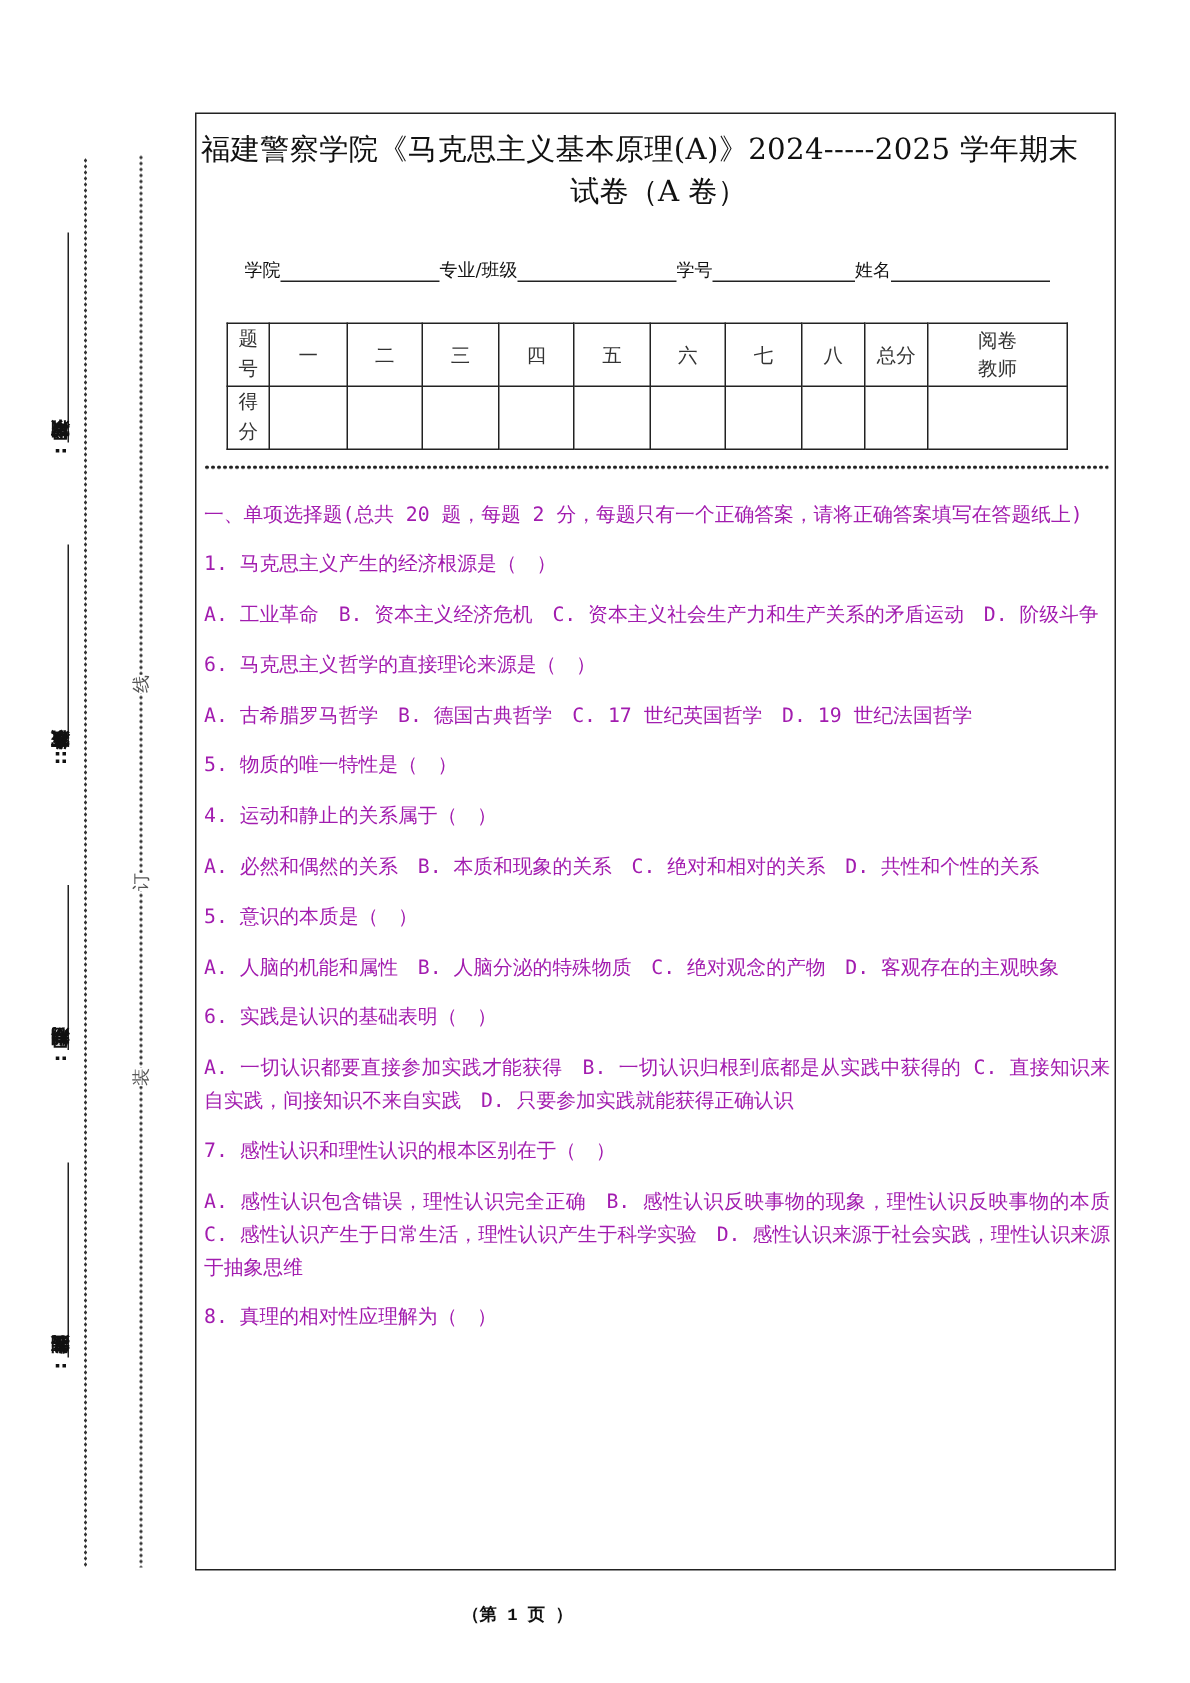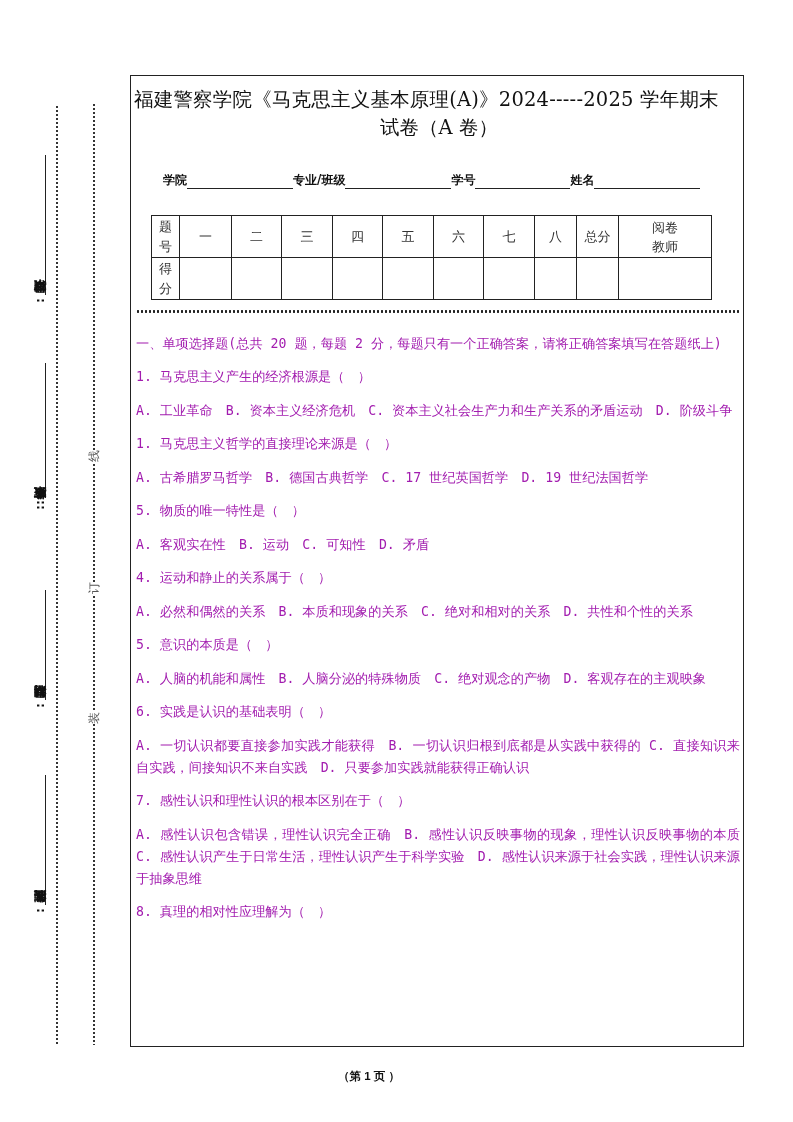--- a/index.html
+++ b/index.html
@@ -4,21 +4,21 @@
 <style>
   html, body { margin:0; padding:0; background:#ffffff; }
   body { width:793px; height:1122px; position:relative; overflow:hidden;
          font-family: "DejaVu Serif", "Liberation Serif", serif; color:#111; }
   .frame { position:absolute; left:130px; top:75px; width:614px; height:972px;
            border:1.3px solid #222; box-sizing:border-box; }
   .title1 { position:absolute; left:134px; top:86px; width:610px; text-align:left;
             font-size:19.5px; letter-spacing:0.2px; white-space:nowrap; }
   .title2 { position:absolute; left:134px; top:114px; width:610px; text-align:center;
             font-size:19.5px; }
-  .info { position:absolute; left:163px; top:172px; font-size:12px; display:flex; align-items:flex-end; white-space:nowrap;font-weight:bold; }
+  .info { position:absolute; left:163px; top:172px; font-size:12px; display:flex; align-items:center; white-space:nowrap; }
   .info .blank { display:inline-block; border-bottom:1px solid #222; height:14px; }
   .score { position:absolute; left:151px; top:215px; border-collapse:collapse; font-size:13px; color:#333; }
   .score td { border:1.2px solid #222; text-align:center; padding:0; height:41px; }
   .score td.narrow { width:27px; line-height:20px; }
   .dotsep { position:absolute; left:136px; top:310px; width:603px; height:3px;
             background-image: radial-gradient(circle, #222 1.1px, transparent 1.3px);
             background-size:4px 3px; background-repeat:repeat-x; }
   .content { position:absolute; left:136px; top:333px; width:604px;
              font-family: "DejaVu Sans Mono", "Liberation Mono", monospace; font-size:13.2px;
              line-height:22px; color:#a21caf; }
@@ -26,21 +26,21 @@
   .content .q { margin-bottom:12px; }
   .content .opts { margin-bottom:11px; text-align:justify; }
   .vline { position:absolute; width:2px;
            background-image: radial-gradient(circle, #333 1px, transparent 1.2px);
            background-size:2px 4px; background-repeat:repeat-y; }
   .vlabel { position:absolute; writing-mode:vertical-rl; transform:rotate(180deg);
             font-family:"DejaVu Sans", sans-serif; font-weight:bold; font-size:12.5px; white-space:nowrap; }
   .hline { position:absolute; width:1px; background:#222; }
   .binding-char { position:absolute; font-size:12px; color:#555; transform:rotate(-90deg); background:#fff; line-height:12px; }
   .footer { position:absolute; left:0; width:690px; top:1069px; text-align:center; font-size:11.5px; font-weight:bold;
-            font-family:Liberation Sans, sans-serif;padding-left:24px; }
+            font-family:Liberation Mono, monospace; }
 </style>
 </head>
 <body>
 
 <div class="vline" style="left:56px; top:105px; height:940px;"></div>
 <div class="vline" style="left:93px; top:103px; height:942px;"></div>
 
 <div class="binding-char" style="left:88px; top:450px;">线</div>
 <div class="binding-char" style="left:88px; top:582px;">订</div>
 <div class="binding-char" style="left:88px; top:712px;">装</div>
@@ -114,25 +114,24 @@
   </table>
 
 <div class="dotsep"></div>
 
 <div class="content">
   <p>一、单项选择题(总共 20 题，每题 2 分，每题只有一个正确答案，请将正确答案填写在答题纸上)</p>
 
   <p class="q">1. 马克思主义产生的经济根源是（　）</p>
   <p class="opts">A. 工业革命　B. 资本主义经济危机　C. 资本主义社会生产力和生产关系的矛盾运动　D. 阶级斗争</p>
 
-  <p class="q">1. 马克思主义哲学的直接理论来源是（　）</p>
+  <p class="q">6. 马克思主义哲学的直接理论来源是（　）</p>
   <p class="opts">A. 古希腊罗马哲学　B. 德国古典哲学　C. 17 世纪英国哲学　D. 19 世纪法国哲学</p>
 
   <p class="q">5. 物质的唯一特性是（　）</p>
-  <p class="opts">A. 客观实在性　B. 运动　C. 可知性　D. 矛盾</p>
 
   <p class="q">4. 运动和静止的关系属于（　）</p>
   <p class="opts">A. 必然和偶然的关系　B. 本质和现象的关系　C. 绝对和相对的关系　D. 共性和个性的关系</p>
 
   <p class="q">5. 意识的本质是（　）</p>
   <p class="opts">A. 人脑的机能和属性　B. 人脑分泌的特殊物质　C. 绝对观念的产物　D. 客观存在的主观映象</p>
 
   <p class="q">6. 实践是认识的基础表明（　）</p>
   <p class="opts">A. 一切认识都要直接参加实践才能获得　B. 一切认识归根到底都是从实践中获得的 C. 直接知识来自实践，间接知识不来自实践　D. 只要参加实践就能获得正确认识</p>
 

